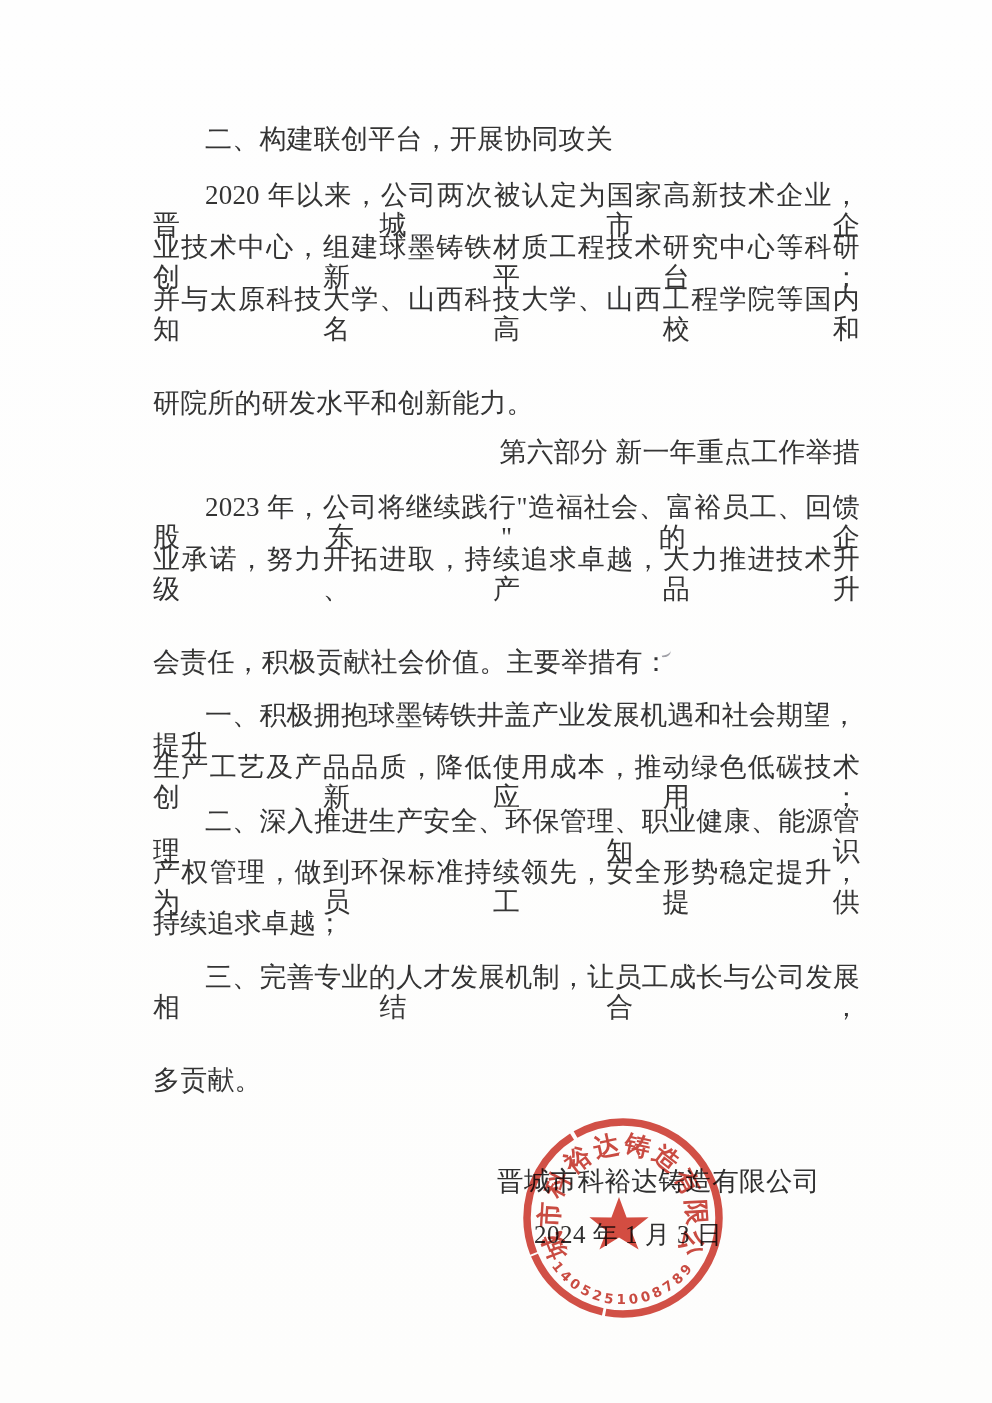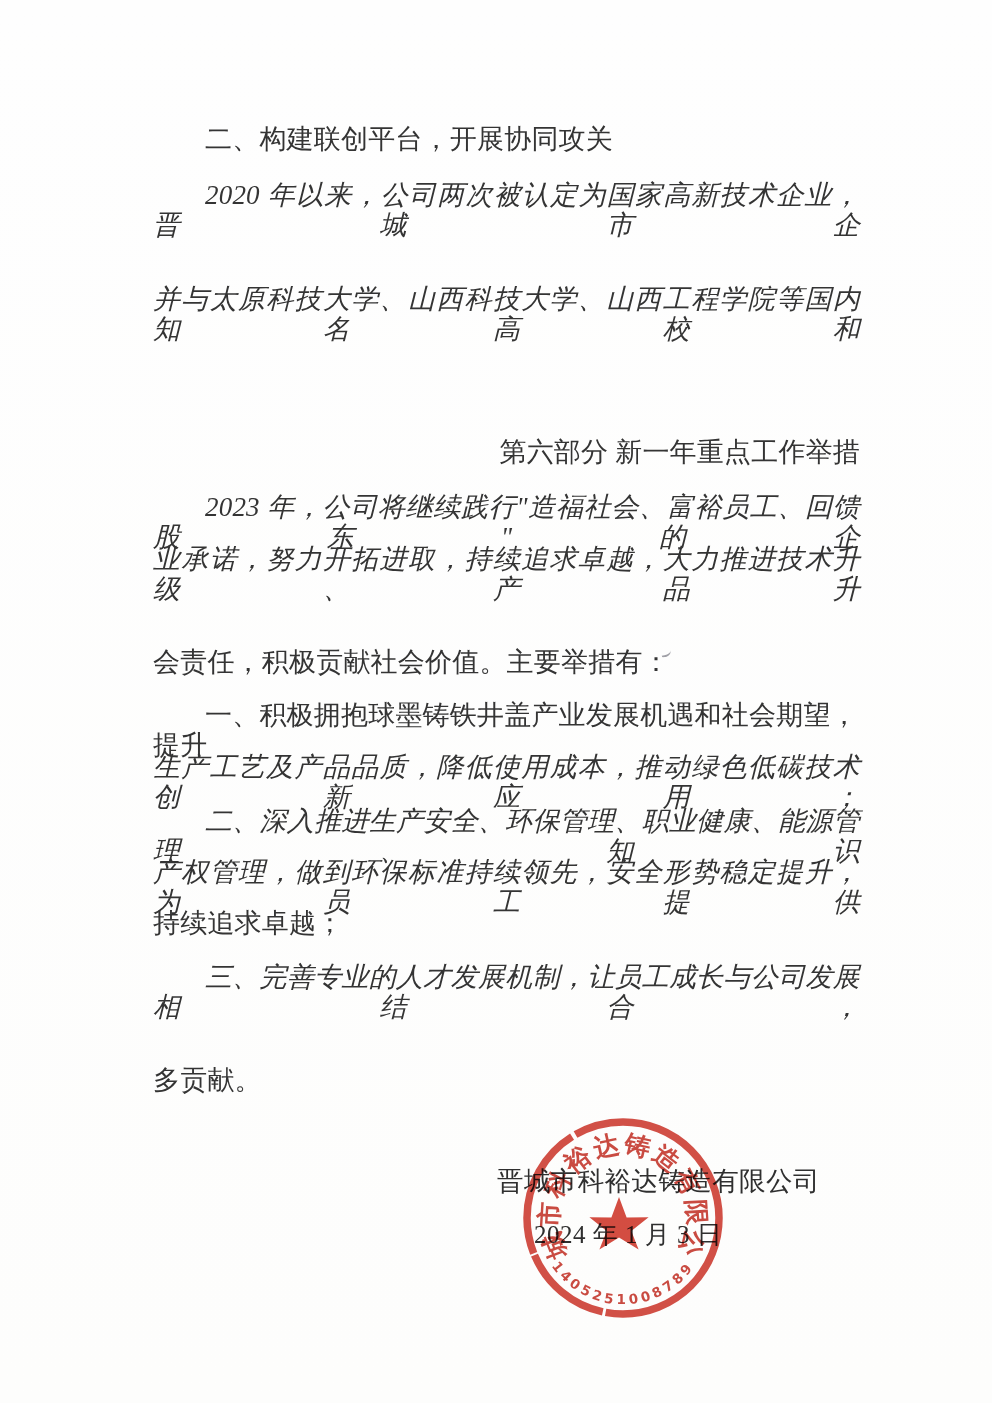--- a/index.html
+++ b/index.html
@@ -16,21 +16,21 @@
   }
   .line {
     position:absolute;
     left:153px; width:707px;
     font-size:27px; line-height:30px;
     color:#343434;
     letter-spacing:0.2px;
     text-align:left;
   }
   .indent  { text-indent:52px; }
-  .justify { text-align:justify; text-align-last:justify; text-justify:inter-ideograph;font-style:italic; }
+  .justify { text-align:justify; text-align-last:justify; text-justify:inter-ideograph; }
   .center  { text-align:right; text-indent:0; }
   .sig {
     position:absolute;
     color:#2f2f2f;
     white-space:pre;
   }
   .sig-company { left:497px; top:1163px; font-size:26.5px; letter-spacing:0.4px; }
   .sig-date    { left:534px; top:1218px; font-size:25px;   letter-spacing:0.5px; }
   .seal-svg {
     position:absolute; left:0; top:0;
@@ -46,21 +46,23 @@
     opacity:0.8;
   }
 </style>
 </head>
 <body>
 
 <div class="page">
 
   <div class="line indent" style="top:124px">二、构建联创平台，开展协同攻关</div>
   <div class="line indent justify" style="top:180px">2020 年以来，公司两次被认定为国家高新技术企业，晋城市企</div>
+  <div class="line justify" style="top:232px">业技术中心，组建球墨铸铁材质工程技术研究中心等科研创新平台；</div>
   <div class="line justify" style="top:284px">并与太原科技大学、山西科技大学、山西工程学院等国内知名高校和</div>
+  <div class="line" style="top:388px">研院所的研发水平和创新能力。</div>
   <div class="line center" style="top:437px">第六部分 新一年重点工作举措</div>
   <div class="line indent justify" style="top:492px">2023 年，公司将继续践行"造福社会、富裕员工、回馈股东"的企</div>
   <div class="line justify" style="top:544px">业承诺，努力开拓进取，持续追求卓越，大力推进技术升级、产品升</div>
   <div class="line" style="top:647px">会责任，积极贡献社会价值。主要举措有：</div>
   <div class="line indent" style="top:700px">一、积极拥抱球墨铸铁井盖产业发展机遇和社会期望，　 提升</div>
   <div class="line justify" style="top:752px">生产工艺及产品品质，降低使用成本，推动绿色低碳技术创新应用；</div>
   <div class="line indent justify" style="top:806px">二、深入推进生产安全、环保管理、职业健康、能源管理、知识</div>
   <div class="line justify" style="top:857px">产权管理，做到环保标准持续领先，安全形势稳定提升，为员工提供</div>
   <div class="line" style="top:908px">持续追求卓越；</div>
   <div class="line indent justify" style="top:962px">三、完善专业的人才发展机制，让员工成长与公司发展相结合，</div>

